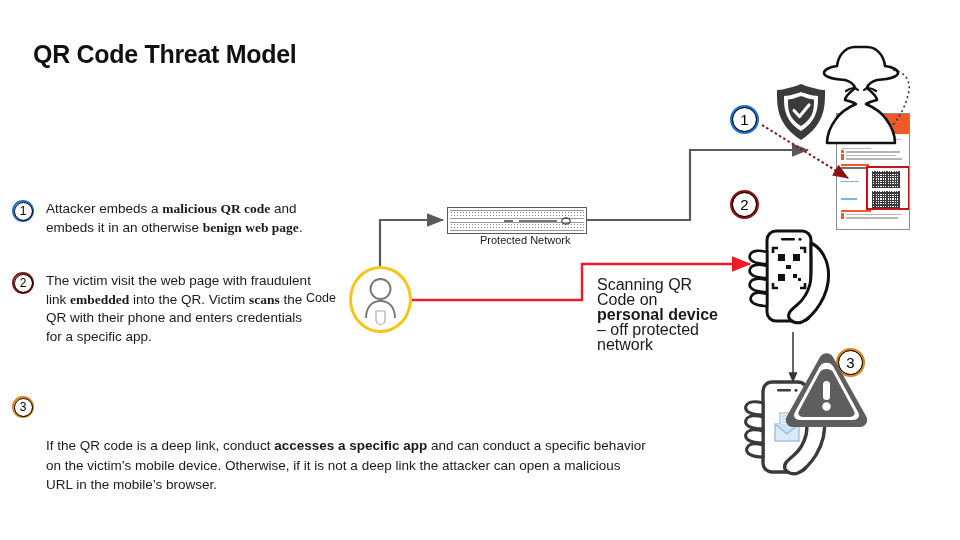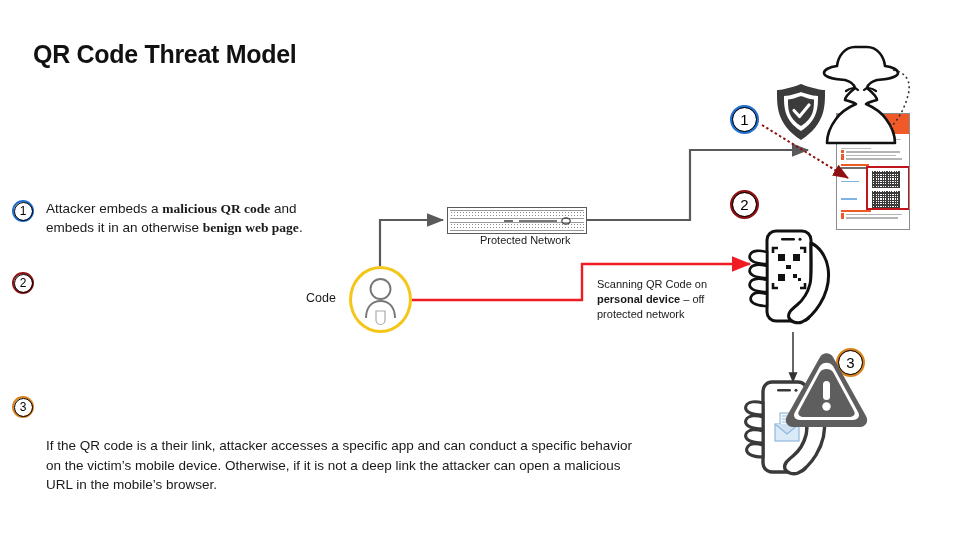--- a/index.html
+++ b/index.html
@@ -24,21 +24,21 @@
                 border:1.3px solid #000;display:flex;align-items:center;
                 justify-content:center;font-size:12px;line-height:1;}
   .steptext{margin-left:12px;font-size:13.5px;line-height:18.5px;color:#1a1a1a;}
   .steptext b{font-weight:bold;font-family:Liberation Serif, serif;}
 
   #step1{left:12px;top:200px;width:300px;}
   #step2{left:12px;top:272px;width:300px;}
   #step3{left:12px;top:396px;width:640px;}
   #para4{position:absolute;left:46px;top:436px;width:600px;
          font-size:13.5px;line-height:19.5px;color:#1a1a1a;}
-  #para4 b{font-weight:normal;}
+  #para4 b{font-weight:bold;}
 
   
   #user-label{position:absolute;left:306px;top:291px;font-size:12.5px;color:#1a1a1a;}
   #user-node{position:absolute;left:349px;top:266px;width:63px;height:67px;
              border:3px solid #f5c518;border-radius:50%;background:#fff;
              box-sizing:border-box;}
   #net-label{position:absolute;left:480px;top:186px;font-size:11px;color:#1a1a1a;margin-top:48px;}
 
   #fw{position:absolute;left:447px;top:207px;width:140px;height:27px;
       border:1.6px solid #5a5a5a;background:#fff;box-sizing:border-box;}
@@ -53,21 +53,21 @@
           font-size:15px;color:#000;}
   #rb1{left:730px;top:105px;border:3px solid #1f6fd0;}
   #rb2{left:730px;top:190px;border:3px solid #8f1212;}
   #rb3{left:836px;top:348px;border:3px solid #d9831f;}
   .rbadge .ring{position:absolute;width:23px;height:23px;border-radius:50%;
                 border:1.4px solid #000;display:flex;align-items:center;
                 justify-content:center;}
 
   
   #scan-note{position:absolute;left:597px;top:277px;width:125px;
-             font-size:11px;line-height:15px;color:#1a1a1a;}
+             font-size:16px;line-height:15px;color:#1a1a1a;}
   #scan-note b{font-weight:bold;}
 
   
   #webpage{position:absolute;left:836px;top:113px;width:74px;height:117px;
            background:#fff;border:1px solid #8d8d8d;box-sizing:border-box;
            overflow:hidden;}
   #wp-header{height:20px;background:#ef5a28;position:relative;}
   .wp-line{height:1.6px;background:#bdbdbd;margin:1.6px 4px;}
   .wp-line.dk{background:#6f6f6f;}
   .wp-line.or{background:#ef5a28;}
@@ -96,29 +96,30 @@
     <div class="badge b1">
       <span class="inner">1</span>
     </div>
     <div class="steptext"><span>Attacker embeds a </span><b>malicious QR code</b><span> and embeds it in an otherwise </span><b>benign web page</b><span>.</span></div>
   </div>
 
   <div class="step" id="step2">
     <div class="badge b2">
       <span class="inner">2</span>
     </div>
+    <div class="steptext"><span>The victim visit the web page with fraudulent link </span><b>embedded</b><span> into the QR. Victim </span><b>scans</b><span> the QR with their phone and enters credentials for a specific app.</span></div>
   </div>
 
   <div class="step" id="step3">
     <div class="badge b3">
       <span class="inner">3</span>
     </div>
   </div>
 
-  <div id="para4"><span>If the QR code is a their link, attacker </span><b>accesses a specific app</b><span> and can conduct a specific behavior on the victim’s mobile device. Otherwise, if it is not a deep link the attacker can open a malicious URL in the mobile’s browser.</span></div>
+  <div id="para4"><span>If the QR code is a deep link, conduct </span><b>accesses a specific app</b><span> and can conduct a specific behavior on the victim’s mobile device. Otherwise, if it is not a deep link the attacker can open a malicious URL in the mobile’s browser.</span></div>
 
   <div id="user-label">Code</div>
   <div id="user-node"></div>
 
   <div id="net-label">Protected Network</div>
   <div id="fw">
     <div class="fwband t"></div>
     <div class="fwband b"></div>
   </div>
 

